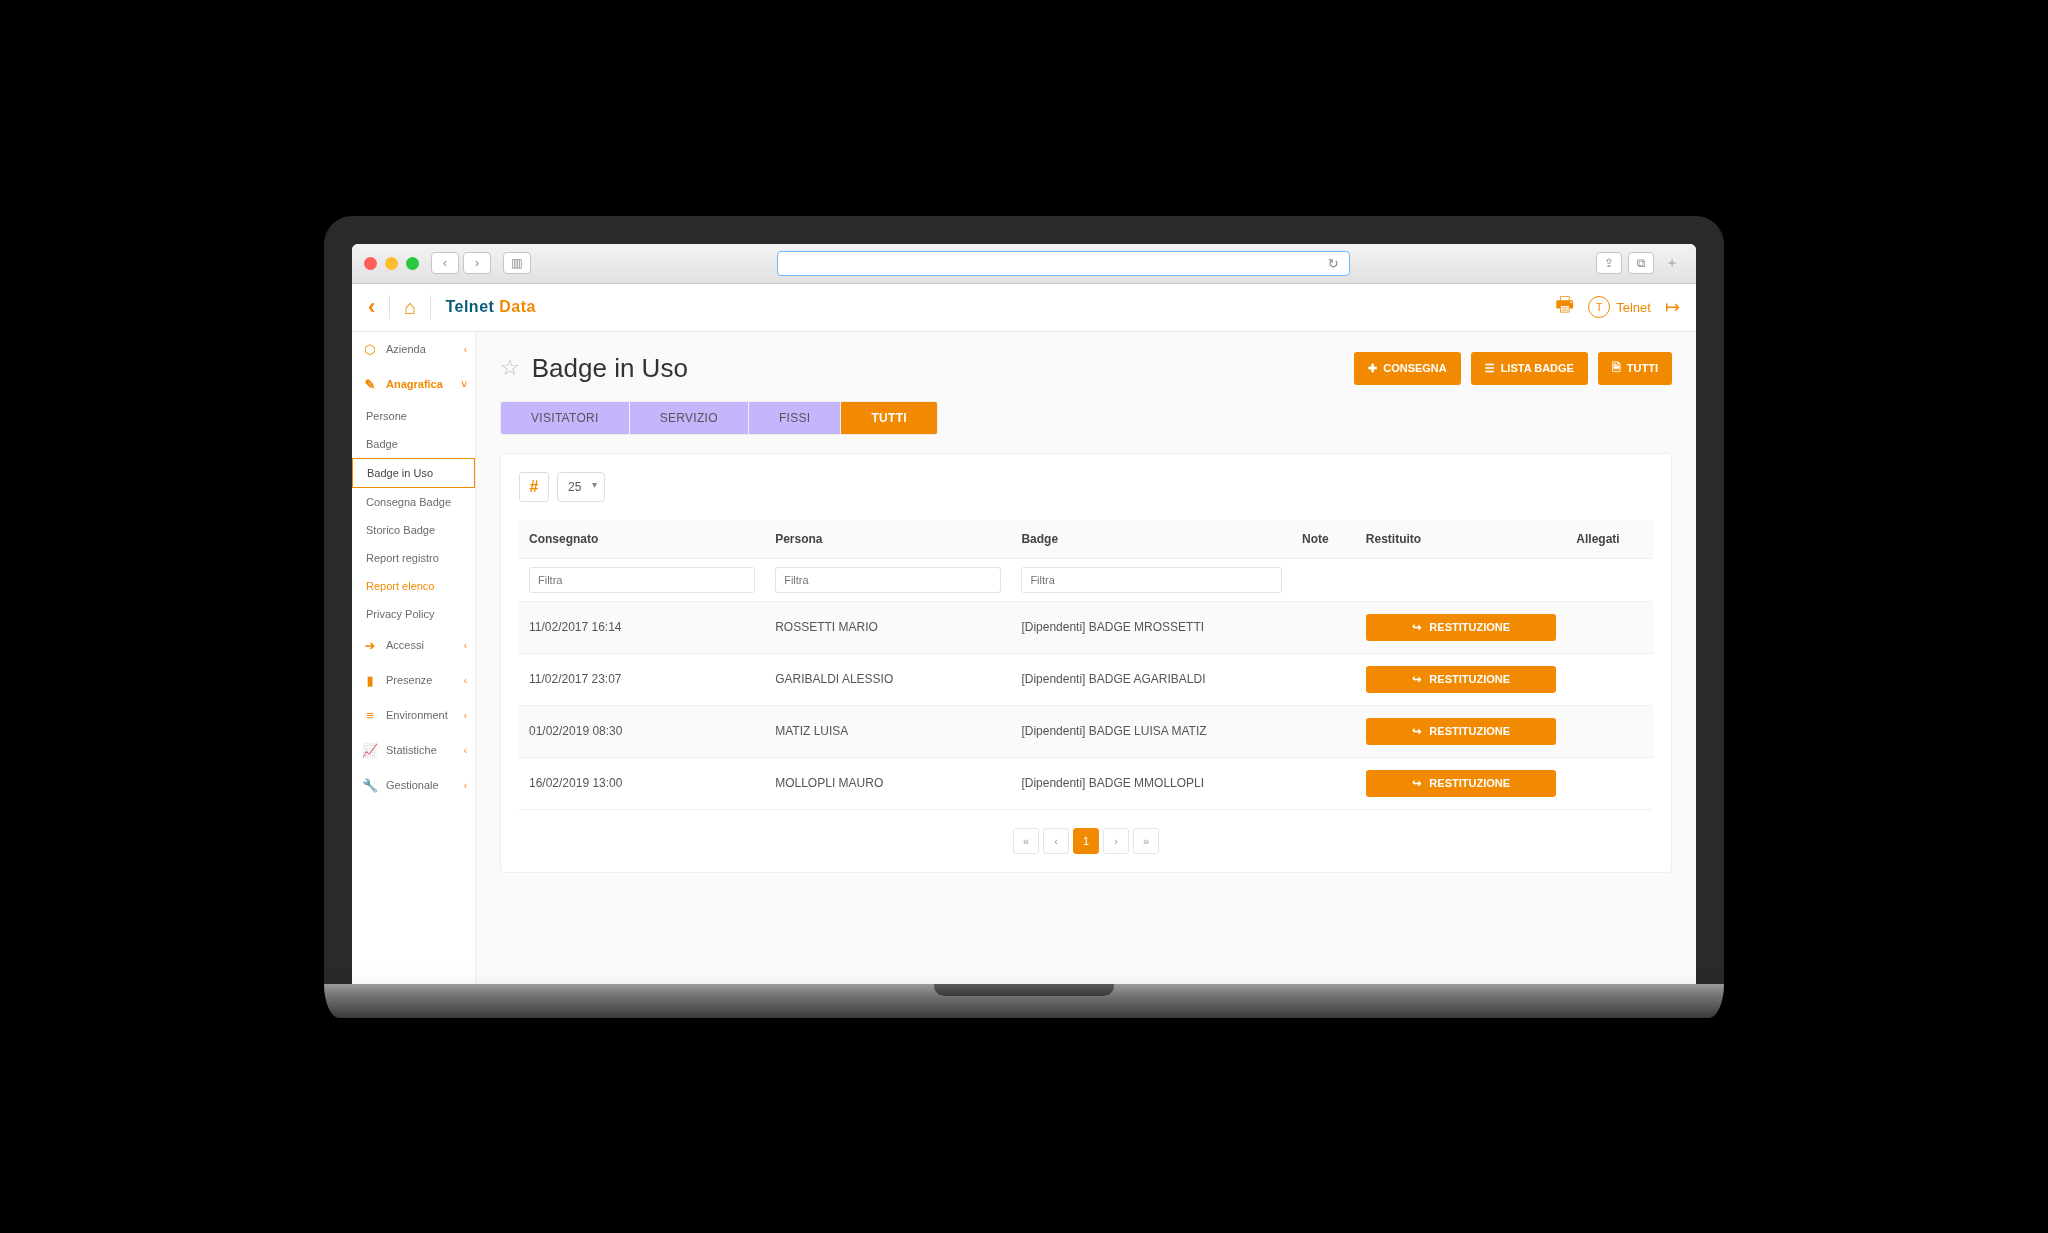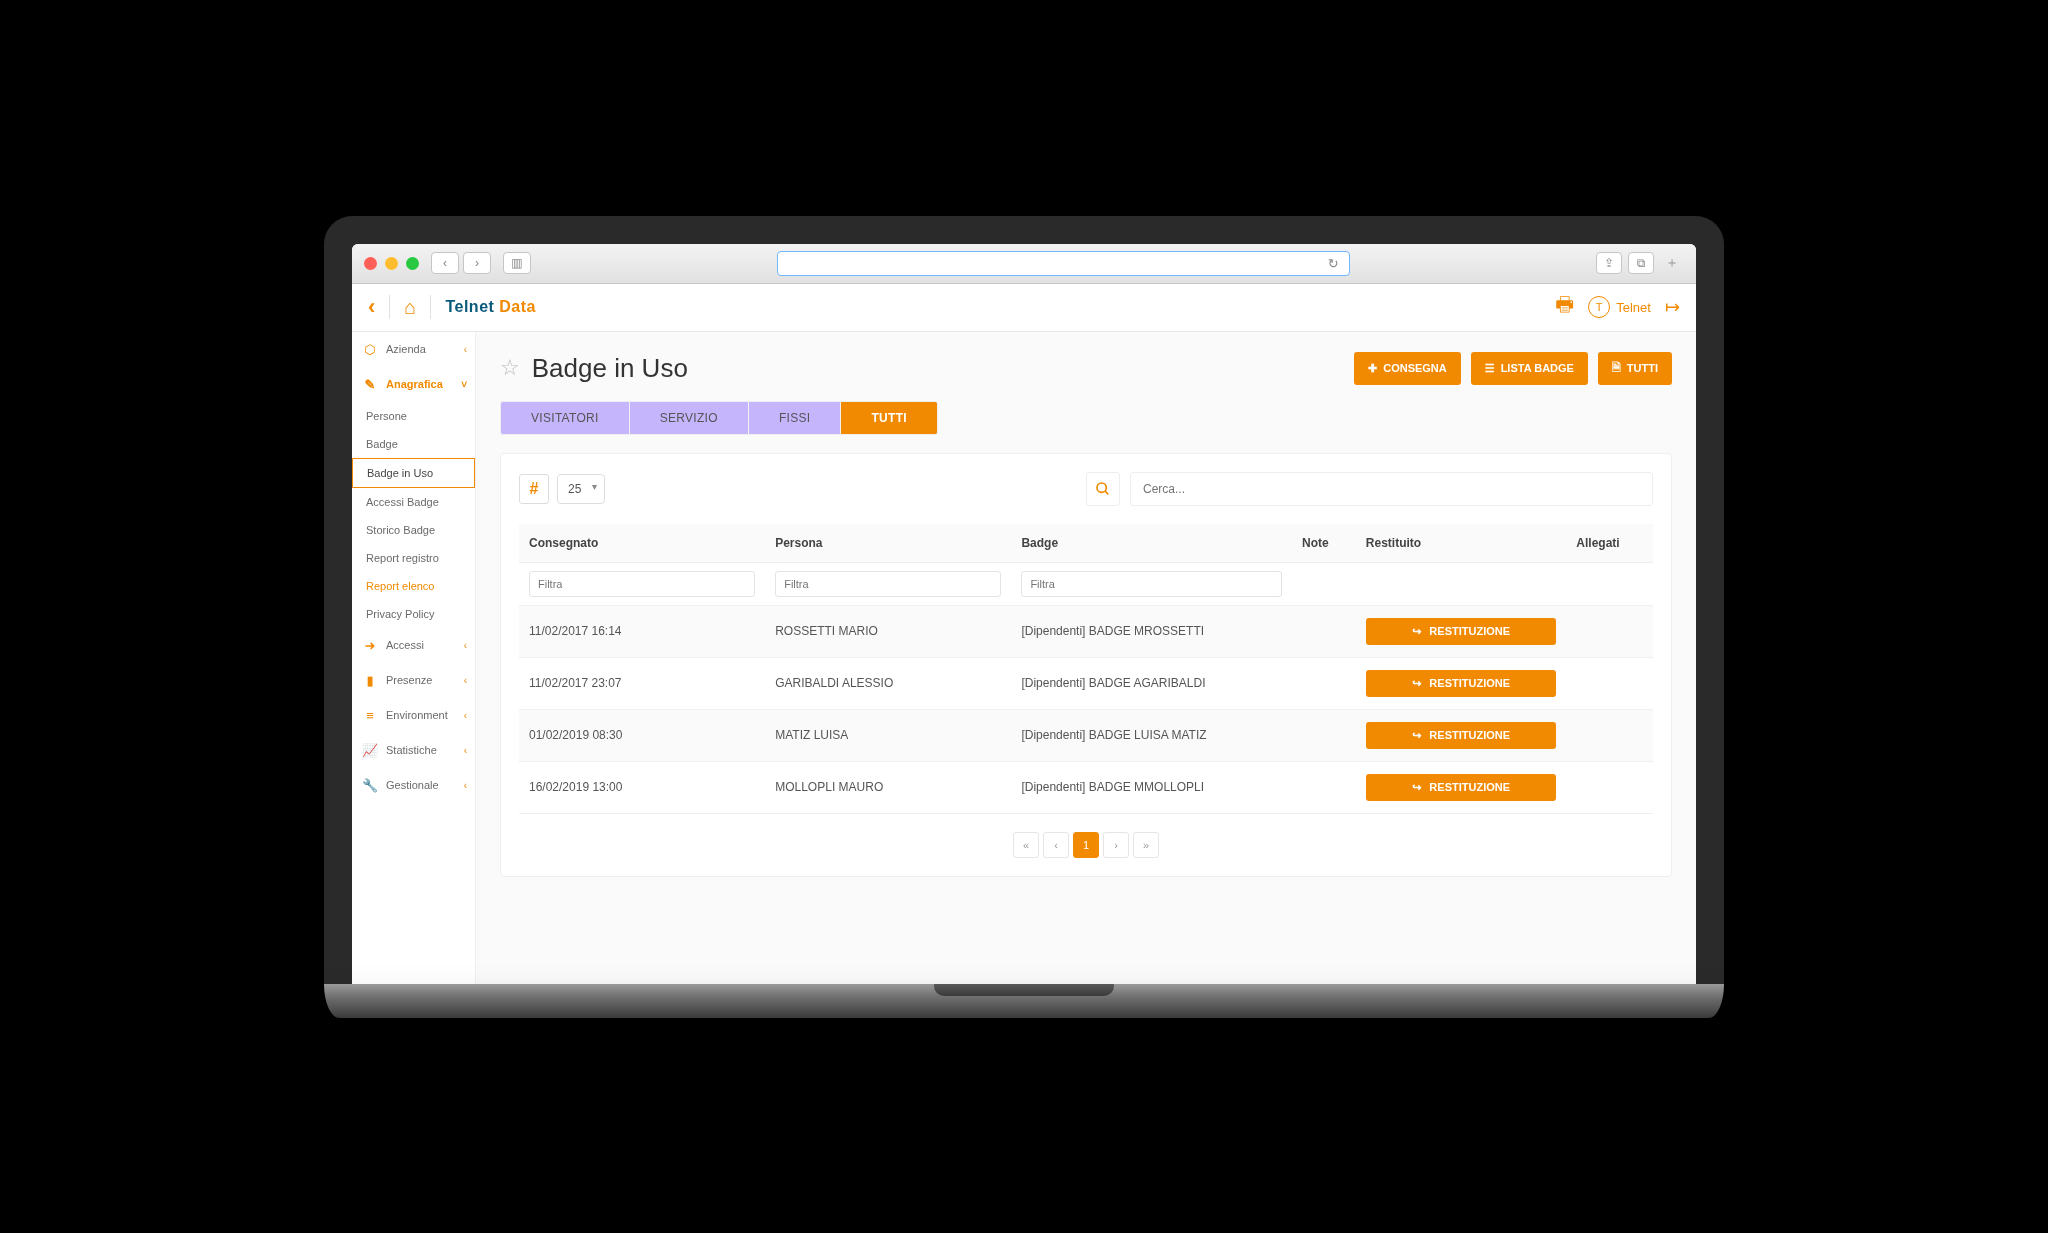--- a/index.html
+++ b/index.html
@@ -156,21 +156,21 @@
                 <div class="side-item top active-section">
                   <span class="ico">✎</span>
                   <span>Anagrafica</span>
                   <span class="chev">˅</span>
                 </div>
               </div>
             <div id="side-subs">
                 <div class="side-sub">Persone</div>
                 <div class="side-sub">Badge</div>
                 <div class="side-sub current">Badge in Uso</div>
-                <div class="side-sub">Accessi Badge</div>
+                <div class="side-sub">Consegna Badge</div>
                 <div class="side-sub">Storico Badge</div>
                 <div class="side-sub">Report registro</div>
                 <div class="side-sub orange">Report elenco</div>
                 <div class="side-sub">Privacy Policy</div>
               </div>
             <div id="side-bottom">
                 <div class="side-item top">
                   <span class="ico">➜</span>
                   <span>Accessi</span>
                   <span class="chev">‹</span>
@@ -230,29 +230,20 @@
             <div class="card">
               <div class="card-top">
                 <div class="per-page">
                   <div class="hash-box">#</div>
                   <div class="sel-wrap">
                     <select class="sel">
                       <option>25</option>
                     </select>
                   </div>
                 </div>
-                <div class="search-wrap">
-                  <div class="search-ico">
-                    <svg width="16" height="16" viewBox="0 0 24 24" fill="none" stroke="#f18a00" stroke-width="2.5">
-                        <circle cx="10" cy="10" r="7"></circle>
-                        <line x1="20" y1="20" x2="15" y2="15"></line>
-                      </svg>
-                  </div>
-                  <input class="search-in" placeholder="Cerca..." style="">
-                </div>
               </div>
 
               <table>
                 <thead>
                     <tr id="thead-row">
                       <th>Consegnato</th>
                       <th>Persona</th>
                       <th>Badge</th>
                       <th>Note</th>
                       <th>Restituito</th>

